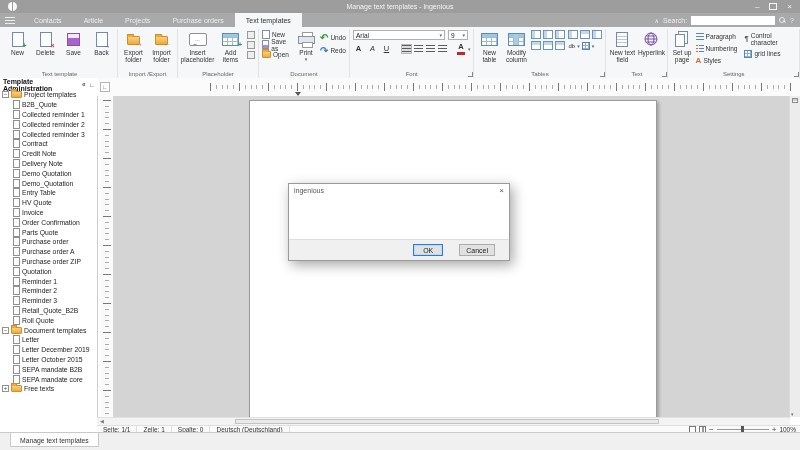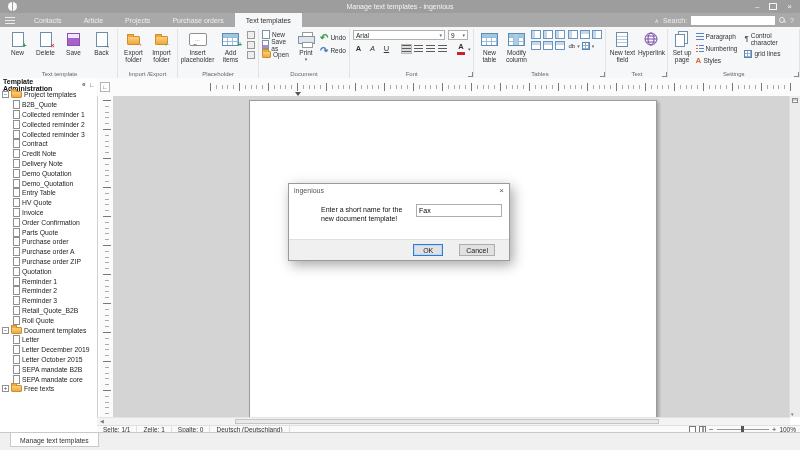--- a/index.html
+++ b/index.html
@@ -658,23 +658,19 @@
 
   <div class="bottomtabs">
     <div class="btab">Manage text templates</div>
   </div>
 
   <div class="dialog">
     <div class="dtitle">
       <span>ingenious</span>
       <span class="dclose">×</span>
     </div>
-    <div class="dbody">
-      <div class="dmsg">Enter a short name for the new document template!</div>
-      <input class="dinput" value="Fax" style="">
-    </div>
     <div class="dfooter">
       <button class="dbtn default">OK</button>
       <button class="dbtn">Cancel</button>
     </div>
   </div>
 
 </div>
 
 </body></html>

